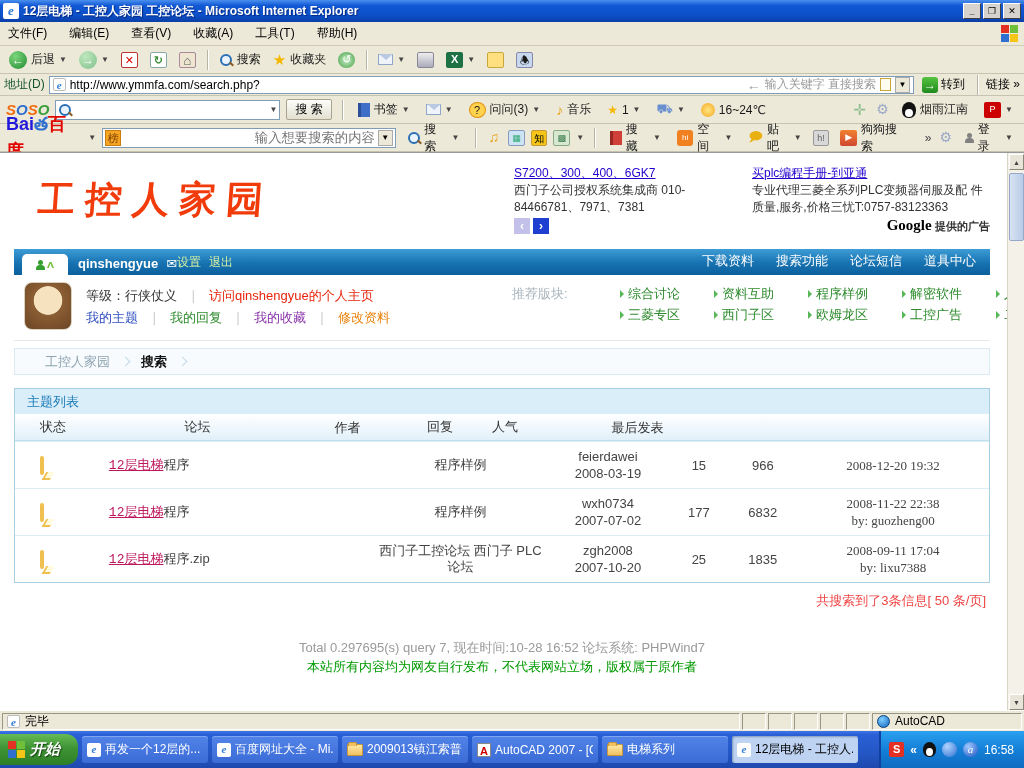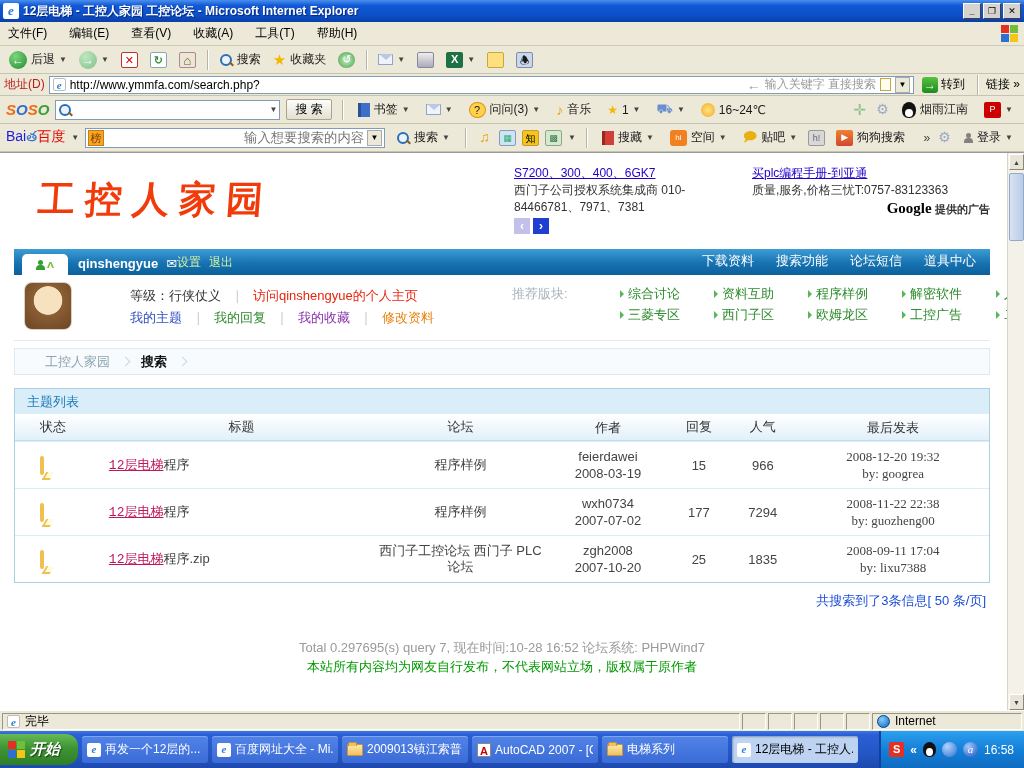--- a/index.html
+++ b/index.html
@@ -33,21 +33,21 @@
   .circ.back { background:radial-gradient(circle at 35% 30%,#7CD67C,#1F8A30); }
   .circ.fwd  { background:radial-gradient(circle at 35% 30%,#BFE8BF,#7FBF8A); }
   .vsep { width:1px; height:20px; background:#B9B5A4; margin:0 4px; box-shadow:1px 0 0 #fff; }
   .mini { width:17px; height:16px; border-radius:2px; text-align:center; line-height:15px; font-size:11px; }
   .mag { position:relative; width:14px; height:14px; }
   .mag::before { content:""; position:absolute; left:1px; top:1px; width:8px; height:8px; border:2px solid #2B6FB5; border-radius:50%; background:#EAF4FF; }
   .mag::after { content:""; position:absolute; left:10px; top:10px; width:5px; height:2px; background:#8a5a20; transform:rotate(45deg); }
 
   #addrbar { position:absolute; left:0; top:74px; width:1024px; height:22px;
     background:#ECE9D8; border-bottom:1px solid #C6C3B0; display:flex; align-items:center; padding:0 4px; gap:4px; }
-  #addrbar .lbl { color:#b91c1c; }
+  #addrbar .lbl { color:#14532d; }
   #addrbar .urlbox { flex:1; height:18px; background:#fff; border:1px solid #7F9DB9; display:flex; align-items:center; padding:0 3px; gap:4px; }
   #addrbar input { border:none; outline:none; flex:1; font-size:12px; color:#000; font-family:inherit; }
   .hint { color:#9a9a9a; display:flex; align-items:center; gap:4px; }
   .pageic { width:11px; height:13px; background:#FFFDF0; border:1px solid #C8A838; }
   .ddbtn { width:15px; height:16px; background:#ECE9D8; border:1px solid #aaa; text-align:center; line-height:14px; font-size:8px; }
   .gobtn { display:flex; align-items:center; gap:3px; padding:1px 4px; }
   .gosq { width:16px; height:16px; background:linear-gradient(#57C340,#1E8A1E); border-radius:3px; color:#fff; text-align:center; line-height:16px; font-weight:bold; }
 
   .plugbar { position:absolute; width:1024px; height:28px; background:#ECE9D8; border-bottom:1px solid #C6C3B0;
     display:flex; align-items:center; padding:0 6px; gap:6px; }
@@ -94,21 +94,21 @@
   .uman::after { content:""; position:absolute; left:0; top:5px; width:9px; height:5px; border-radius:4px 4px 0 0; background:#35A02F; }
   .ucaret { color:#7AC143; font-size:9px; font-weight:bold; }
   #ubar .uname { font-weight:bold; font-size:13px; margin:0 8px 4px 10px; }
   #ubar .act { color:#D9F3A4; margin:0 8px 4px 0; }
   #ubar .mailic { color:#fff; margin-bottom:4px; font-size:13px; }
   #ubar .rlinks { margin-left:auto; margin-right:14px; margin-bottom:5px; display:flex; gap:22px; font-size:13px; }
 
   
   #pband { position:relative; height:66px; border-bottom:1px solid #E8E8E8; }
   #avatar { position:absolute; left:10px; top:7px; width:48px; height:48px; background:radial-gradient(circle at 50% 38%,#F7E2C0 38%,#8B5E34 40%,#6B4524 100%); border-radius:8px; border:1px solid #D8D0C0; }
-  #ptext { position:absolute; left:72px; top:10px; line-height:22px; font-size:13px;margin-left:44px; }
+  #ptext { position:absolute; left:72px; top:10px; line-height:22px; font-size:13px; }
   .sep { color:#BBB; margin:0 6px; }
   .lvl { color:#333; } .visit { color:#E8250C; }
   .l-blue { color:#2F4FC0; } .l-green { color:#2E8B2E; } .l-purple { color:#8833AA; } .l-orange { color:#E8820C; }
   #recm { position:absolute; left:498px; top:8px; font-size:13px; }
   #recm .rlabel { color:#A8B4BC; float:left; margin-right:26px; margin-top:2px; }
   .rrow { display:flex; gap:8px; line-height:21px; margin-left:108px; }
   .rrow .itm { color:#2E8B2E; display:flex; align-items:center; gap:4px; width:86px; }
   .tri { width:0; height:0; border-left:4px solid #58B858; border-top:4px solid transparent; border-bottom:4px solid transparent; }
 
   
@@ -129,21 +129,21 @@
   .c-author { width:125px; text-align:center; line-height:17px; }
   .c-rep { width:60px; text-align:center; }
   .c-view { width:70px; text-align:center; }
   .c-last { width:195px; text-align:center; line-height:17px;font-family:Liberation Serif, serif; }
   .hrow .c-title, .hrow .c-forum { text-align:center; }
   .redlink { color:#be185d; text-decoration:underline;font-family:Liberation Mono, monospace; }
   .bubble { width:21px; height:14px; background:#FFFBDC; border:2px solid #EFC050; border-radius:5px; position:relative; }
   .bubble::after { content:""; position:absolute; left:2px; bottom:-7px; width:6px; height:6px; background:#FFFBDC;
     border-left:2px solid #EFC050; border-bottom:2px solid #EFC050; transform:skewX(-30deg); }
 
-  #summary { text-align:right; padding:9px 4px 0 0; font-size:13px; color:#1d4ed8; }
+  #summary { text-align:right; padding:9px 4px 0 0; font-size:13px; color:#ef4444; }
 
   #pfooter { margin-top:28px; text-align:center; font-size:13px; line-height:19px; }
   .f1 { color:#9a9a9a; } .f2 { color:#009900; } .f3 { color:#3366BB; }
 
   
   #statusbar { position:absolute; left:0; top:710px; width:1024px; height:21px; background:#ECE9D8; border-top:1px solid #fff; display:flex; align-items:center; padding:1px 2px; gap:2px; }
   .sunk { height:17px; border:1px solid #9a9686; border-right-color:#fff; border-bottom-color:#fff; display:flex; align-items:center; padding:0 4px; gap:5px; color:#000; }
   .sp1 { flex:1; } .spsm { width:24px; }
   .globe { width:13px; height:13px; border-radius:50%; background:radial-gradient(circle at 35% 30%,#7FD0FF,#1565C0); border:1px solid #0a3f80; }
 
@@ -315,21 +315,21 @@
     <span class="qqpeng"></span>
     <span>烟雨江南</span>
   </span>
   <span class="tbtn">
     <span class="mini" style="background:#C00;color:#fff;font-size:9px;border-radius:2px">P</span>
     <span class="caret">▼</span>
   </span>
 </div>
 
 <div id="baidubar" class="plugbar">
-  <span style="font-weight:normal;font-size:14px">
+  <span style="font-weight:bold;font-size:18px">
     <span style="color:#2319DC">Bai</span><span style="color:#2E6FD0">త</span><span style="color:#E10600">百度</span>
   </span>
   <span class="caret">▼</span>
   <span class="inputbox" style="width:300px">
     <span class="bang">榜</span>
     <input style="border: none; outline: none; flex: 1 1 0%; font-family: inherit; text-align: right;" placeholder="输入想要搜索的内容">
     <span class="ddbtn">▼</span>
   </span>
   <span class="tbtn">
     <span class="mag"></span>
@@ -379,20 +379,21 @@
     <div id="hband">
       <div id="logo">工控人家园</div>
       <div class="ad" id="adL">
         <div class="adlink">S7200、300、400、6GK7</div>
         <div>西门子公司授权系统集成商 010-</div>
         <div>84466781、7971、7381</div>
         <span class="adnav prev">‹</span><span class="adnav next">›</span>
       </div>
       <div class="ad" id="adR">
         <div class="adlink">买plc编程手册-到亚通</div>
+        <div>专业代理三菱全系列PLC变频器伺服及配 件</div>
         <div>质量,服务,价格三忧T:0757-83123363</div>
         <div class="gline">
           <span class="gword">Google</span>
           <span class="gsub">提供的广告</span>
         </div>
       </div>
     </div>
 
     <div id="ubar">
       <span id="utab">
@@ -482,21 +483,20 @@
       <span class="home">工控人家园</span>
       <span class="chev"></span>
       <span class="cur">搜索</span>
       <span class="chev"></span>
     </div>
 
     <div id="panel">
       <div id="sect">主题列表</div>
       <div class="hrow">
         <span class="c-status">状态</span>
-        <span class="c-title">标题</span>
         <span class="c-forum">论坛</span>
         <span class="c-author">作者</span>
         <span class="c-rep">回复</span>
         <span class="c-view">人气</span>
         <span class="c-last">最后发表</span>
       </div>
 
       <div class="trow">
         <span class="c-status"><span class="bubble"></span></span>
         <span class="c-title">
@@ -504,36 +504,35 @@
         </span>
         <span class="c-forum">程序样例</span>
         <span class="c-author">
           <div>feierdawei</div>
           <div>2008-03-19</div>
         </span>
         <span class="c-rep">15</span>
         <span class="c-view">966</span>
         <span class="c-last">
           <div>2008-12-20 19:32</div>
-          <div>by: googrea</div>
         </span>
       </div>
 
       <div class="trow">
         <span class="c-status"><span class="bubble"></span></span>
         <span class="c-title">
           <span class="redlink">12层电梯</span><span>程序</span>
         </span>
         <span class="c-forum">程序样例</span>
         <span class="c-author">
           <div>wxh0734</div>
           <div>2007-07-02</div>
         </span>
         <span class="c-rep">177</span>
-        <span class="c-view">7294</span>
+        <span class="c-view">6832</span>
         <span class="c-last">
           <div>2008-11-22 22:38</div>
           <div>by: guozheng00</div>
         </span>
       </div>
 
       <div class="trow">
         <span class="c-status"><span class="bubble"></span></span>
         <span class="c-title">
           <span class="redlink">12层电梯</span><span>程序.zip</span>
@@ -572,21 +571,21 @@
     <span class="ie-e" style="width:13px;height:13px;line-height:12px;font-size:11px;border:1px solid #BBB;color:#2E7CD6">e</span>
     <span>完毕</span>
   </span>
   <span class="sunk spsm"></span>
   <span class="sunk spsm"></span>
   <span class="sunk spsm"></span>
   <span class="sunk spsm"></span>
   <span class="sunk spsm"></span>
   <span class="sunk" style="width:150px">
     <span class="globe"></span>
-    <span>Internet</span>
+    <span>AutoCAD</span>
   </span>
 </div>
 
 <div id="taskbar">
   <div id="startbtn">
     <span class="winflag">
       <i style="background:#E33022"></i>
         <i style="background:#6FBF3A"></i>
         <i style="background:#2E6FD0"></i>
         <i style="background:#F5C518"></i>

